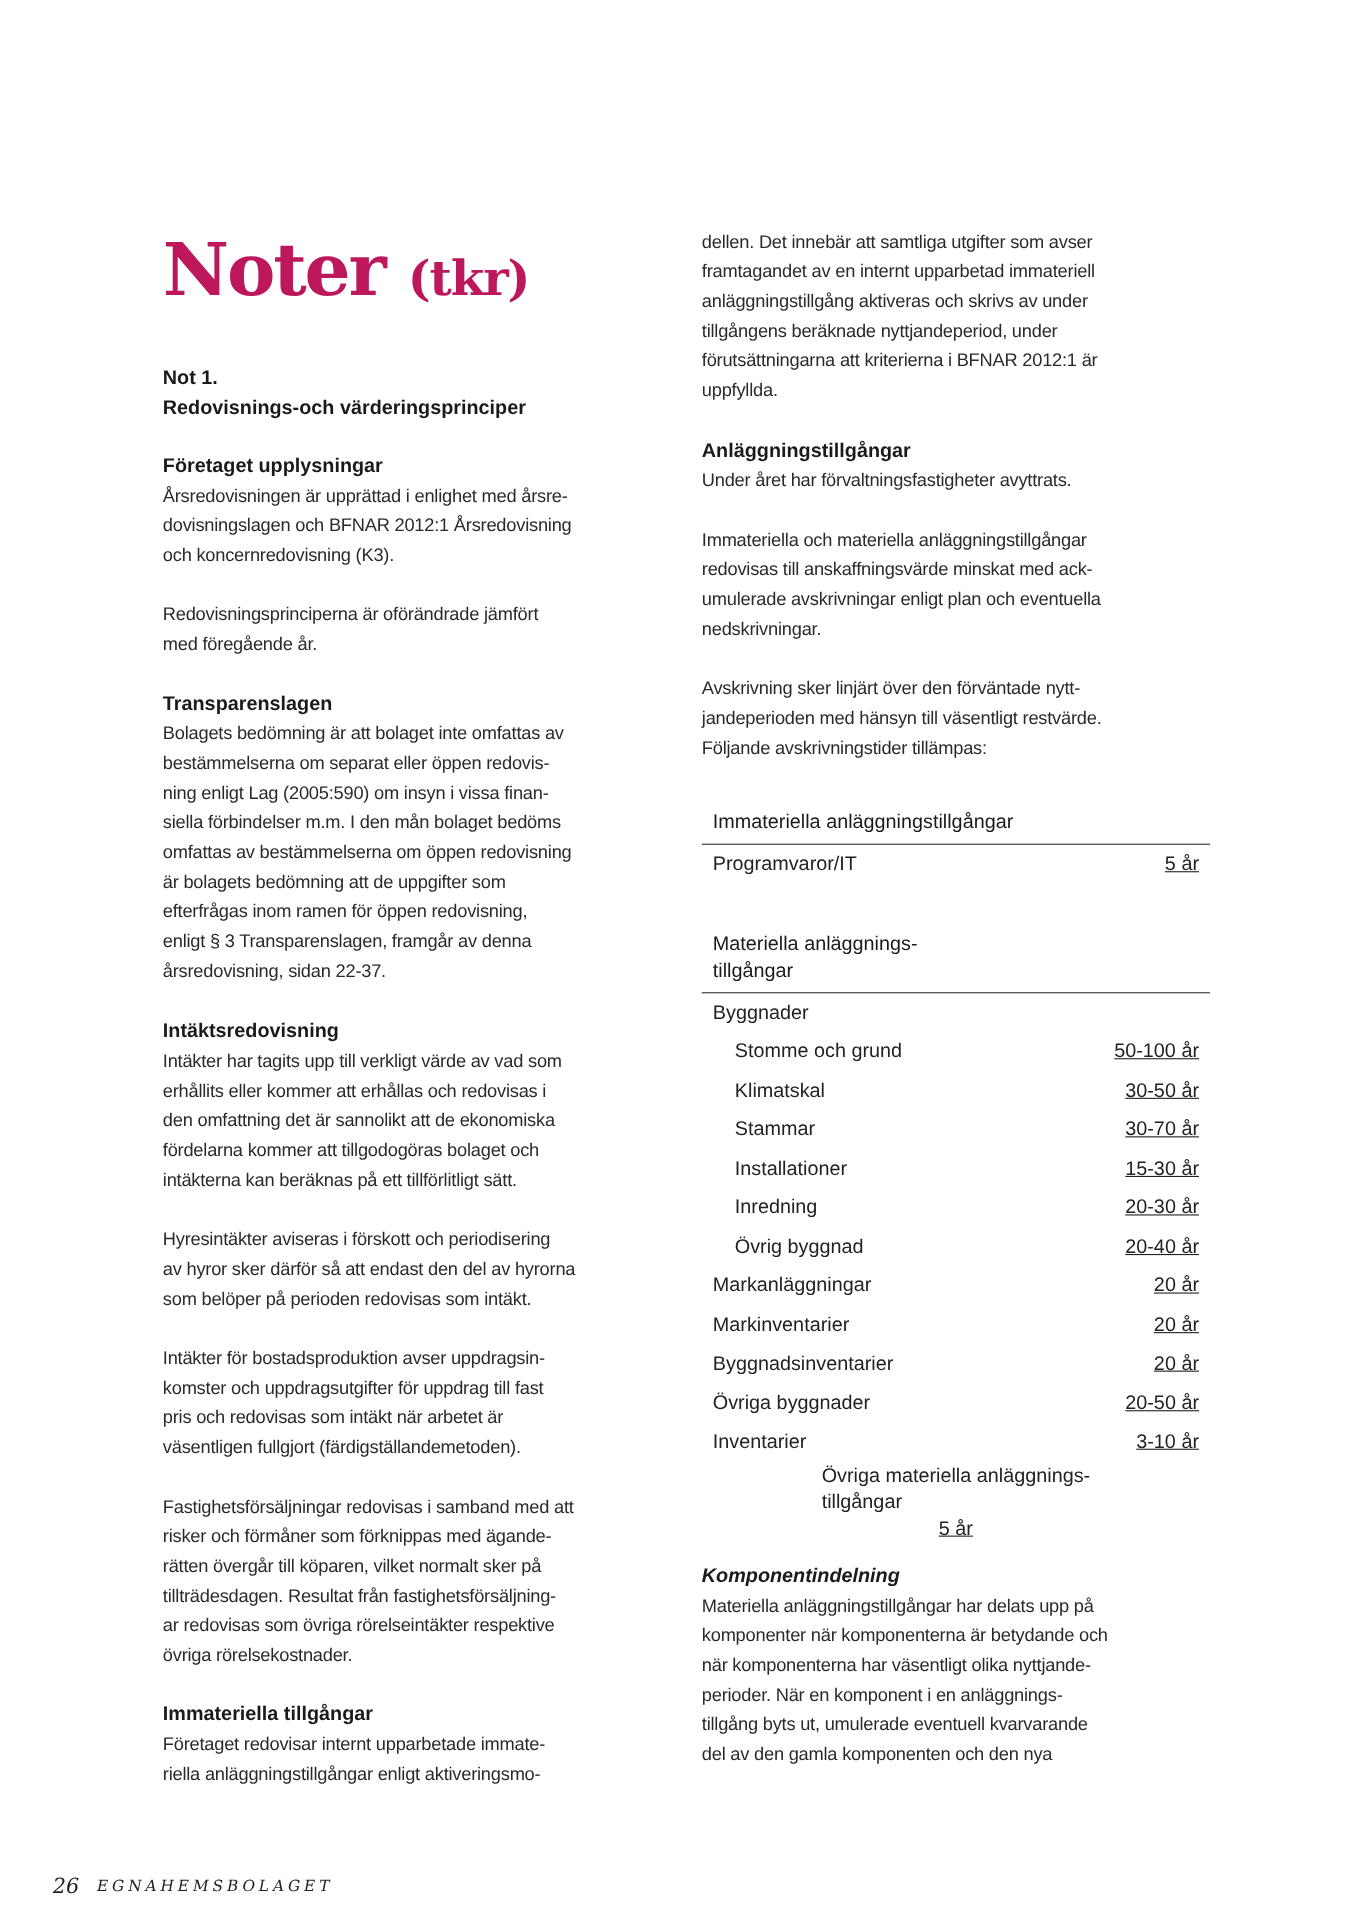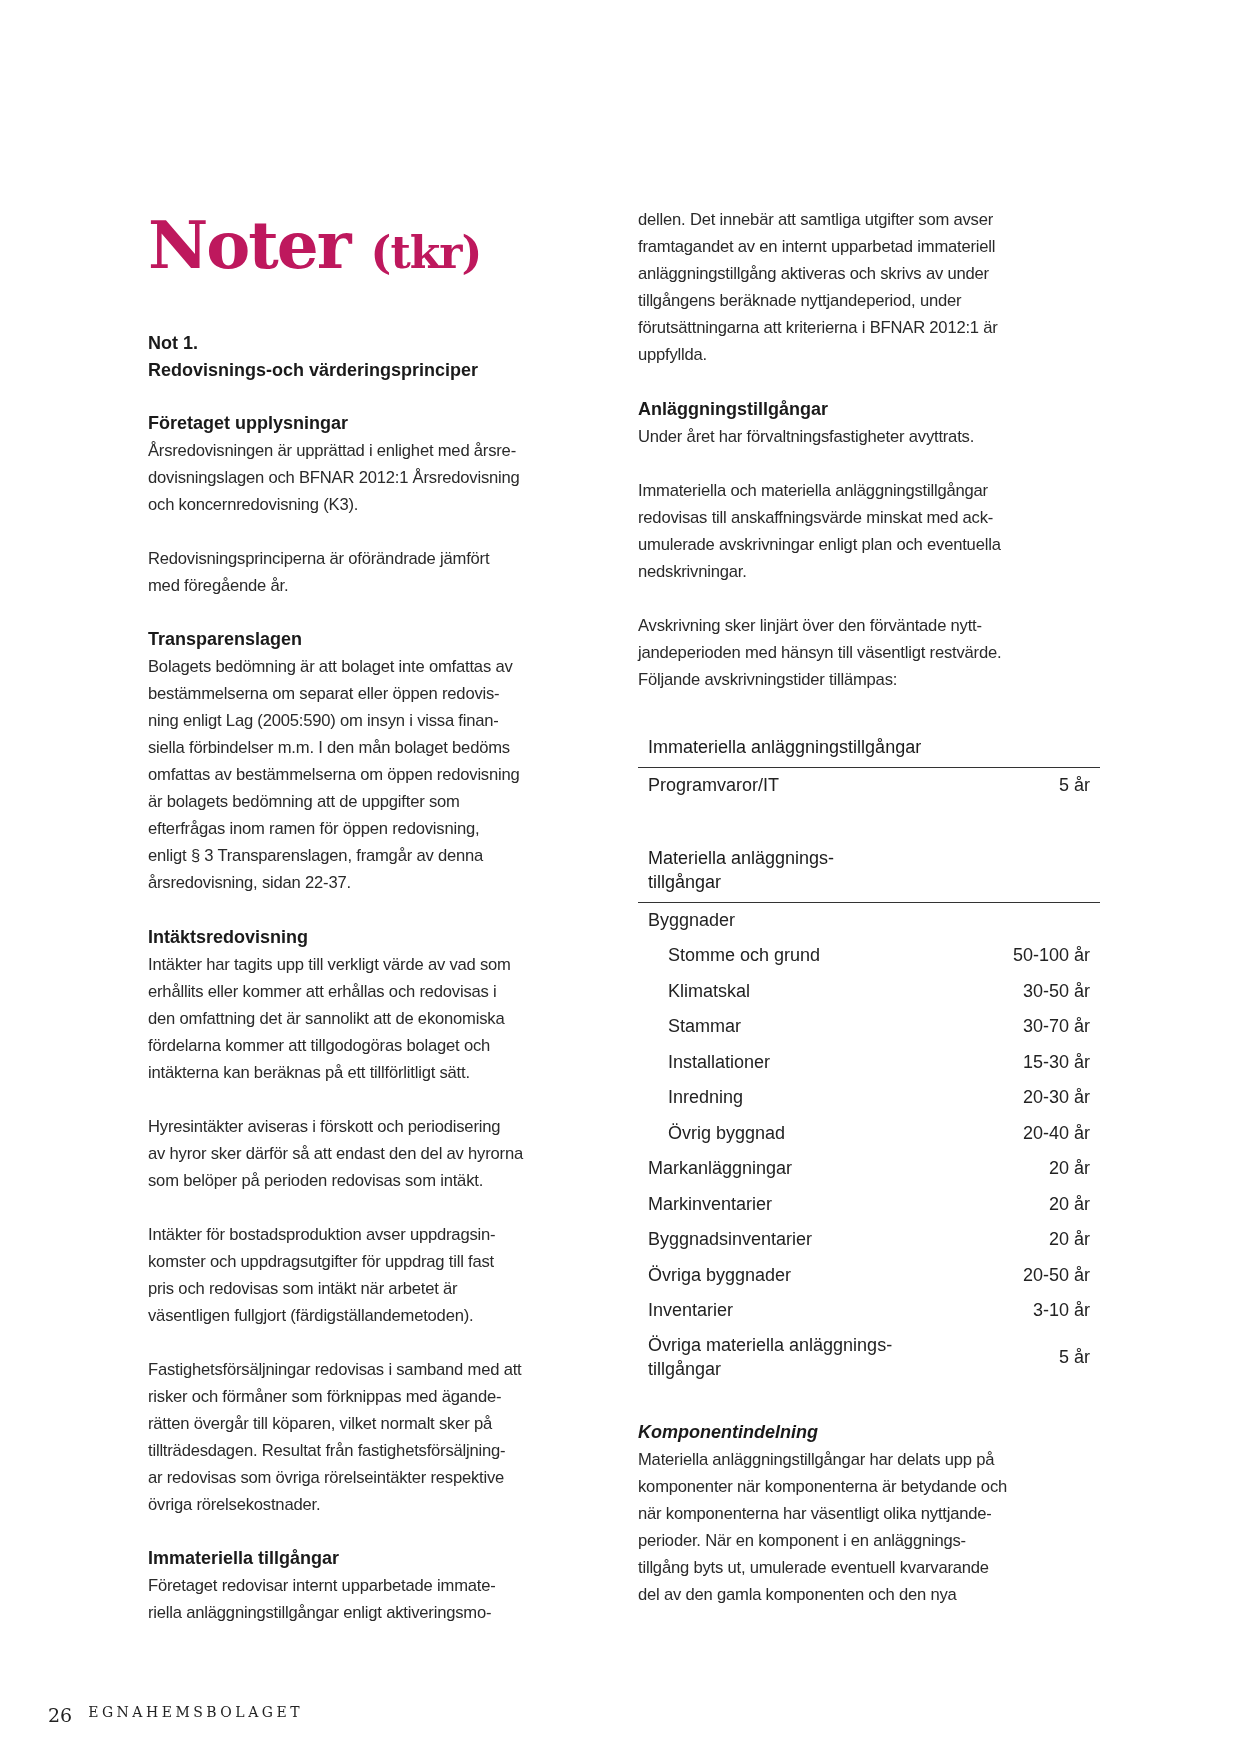--- a/index.html
+++ b/index.html
@@ -30,26 +30,26 @@
   .p + .p { margin-top: 27px; }
   .line { display: block; white-space: nowrap; }
 
   
   .dep-table { position: absolute; left: 638px; top: 733px; width: 462px; font-family: "Liberation Sans", sans-serif; color: #222; }
   .t-head {
     font-weight: normal; font-size: 18px; line-height: 24px; padding: 2px 10px 8px 10px; border-bottom: 1.5px solid #333; color: #1a1a1a;
   }
   .t-row { display: flex; justify-content: space-between; align-items: center; font-size: 18px; padding: 0 10px; height: 35.5px; }
   .t-row.indent .t-label { padding-left: 20px; }
-  .t-row.tall { height: 56px; line-height: 24px; }
+  .t-row.tall { height: 56px; line-height: 24px; flex-direction: column; }
   .t-label { white-space: pre-line; }
-  .t-val { text-align: left; }
+  .t-val { text-align: left; text-decoration: underline; }
   .t-gap { height: 40px; }
 
-  .footer { position: absolute; left: 48px; top: 1704px; font-family: "DejaVu Serif", serif; color: #222; display: flex; align-items: flex-start; }
+  .footer { position: absolute; left: 48px; top: 1704px; font-family: "DejaVu Serif", serif; color: #222; display: flex; align-items: center; font-style: italic; }
   .footer .num { font-size: 19px; margin-right: 16px; }
   .footer .brand { font-size: 14px; letter-spacing: 3.5px; }
 </style>
 </head>
 <body>
 
 <div class="page">
 
   <h1 class="title">
     <span>Noter</span>

